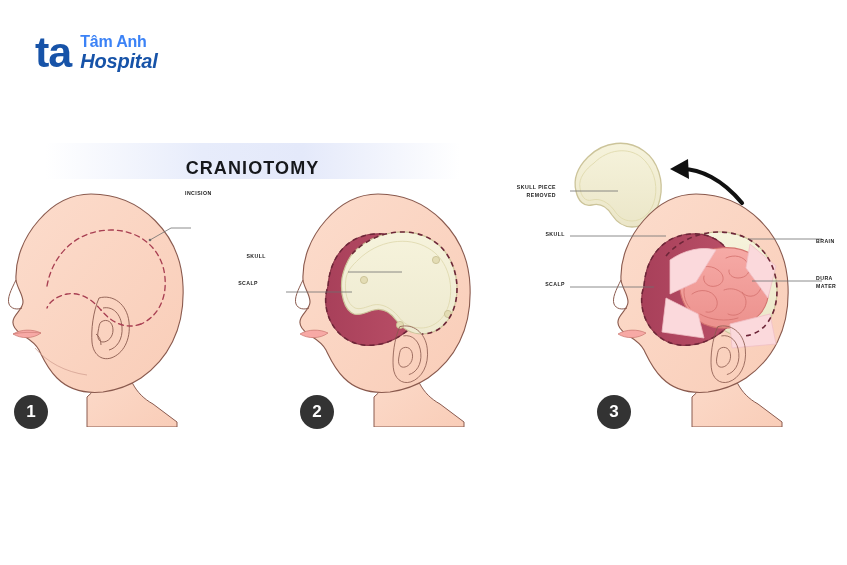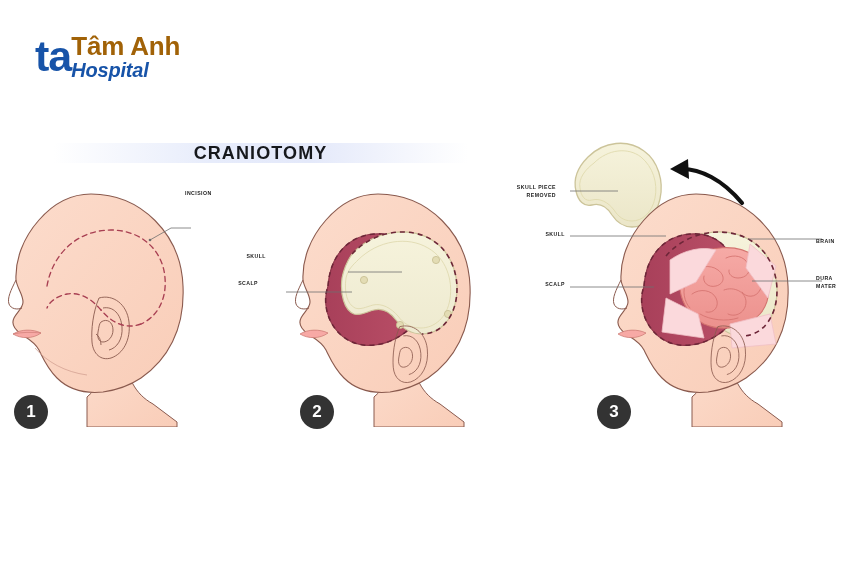--- a/index.html
+++ b/index.html
@@ -4,31 +4,31 @@
 <style>
   html,body{margin:0;padding:0;}
   body{
     width:847px;height:565px;background:#ffffff;
     font-family:"Liberation Sans",sans-serif;
     position:relative;overflow:hidden;
   }
   #stage{position:absolute;left:0;top:0;width:847px;height:565px;}
 
   
-  #logo{position:absolute;left:35px;top:33px;display:flex;align-items:center;gap:0;}
+  #logo{position:absolute;left:35px;top:33px;display:flex;align-items:center;gap:9px;}
   #logo .mark{font-size:43px;font-weight:700;color:#1753a8;line-height:.92;letter-spacing:-1px;}
   #logo .words{display:flex;flex-direction:column;line-height:1.02;}
-  #logo .w1{font-size:26px;font-weight:700;color:#a16207;letter-spacing:-.2px;}
+  #logo .w1{font-size:16px;font-weight:700;color:#3b82f6;letter-spacing:-.2px;}
   #logo .w2{font-size:20px;font-weight:700;color:#1753a8;letter-spacing:-.2px;font-style:italic;}
 
   
   #title-band{
-    position:absolute;left:53px;top:143px;width:415px;height:20px;
+    position:absolute;left:45px;top:143px;width:415px;height:36px;
     background:linear-gradient(90deg,#ffffff 0%,#e7ecfb 38%,#e4e9fa 62%,#ffffff 100%);
-    display:flex;align-items:flex-start;justify-content:center;
+    display:flex;align-items:flex-end;justify-content:center;
   }
   #title-band .t{
     font-size:18px;font-weight:700;color:#16181c;letter-spacing:1.1px;
   }
 
   
   .lbl{
     position:absolute;font-size:5.2px;font-weight:700;color:#1b1b1b;
     letter-spacing:.45px;line-height:1.45;white-space:pre-line;
   }

